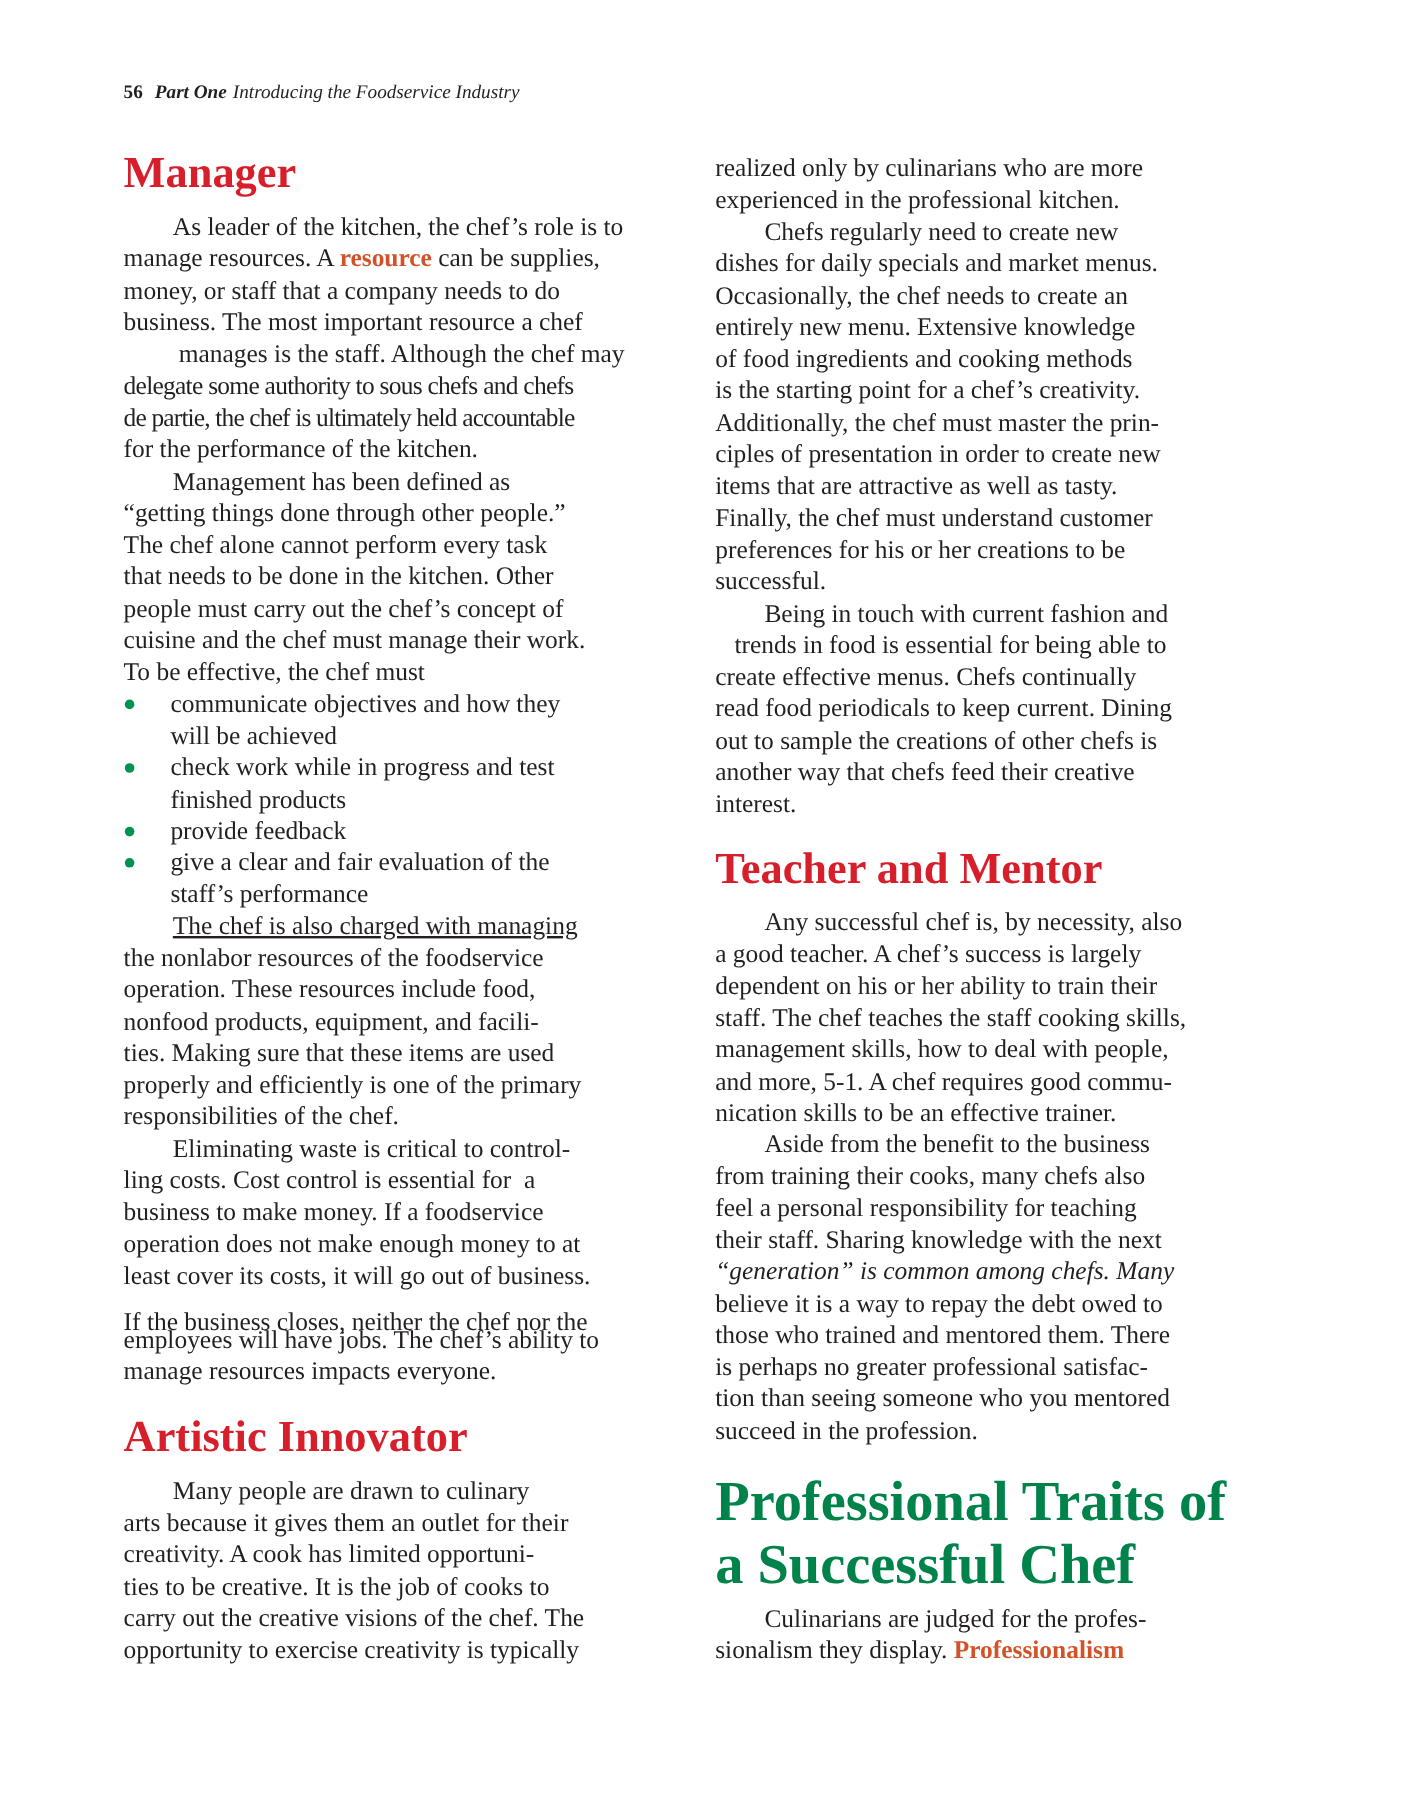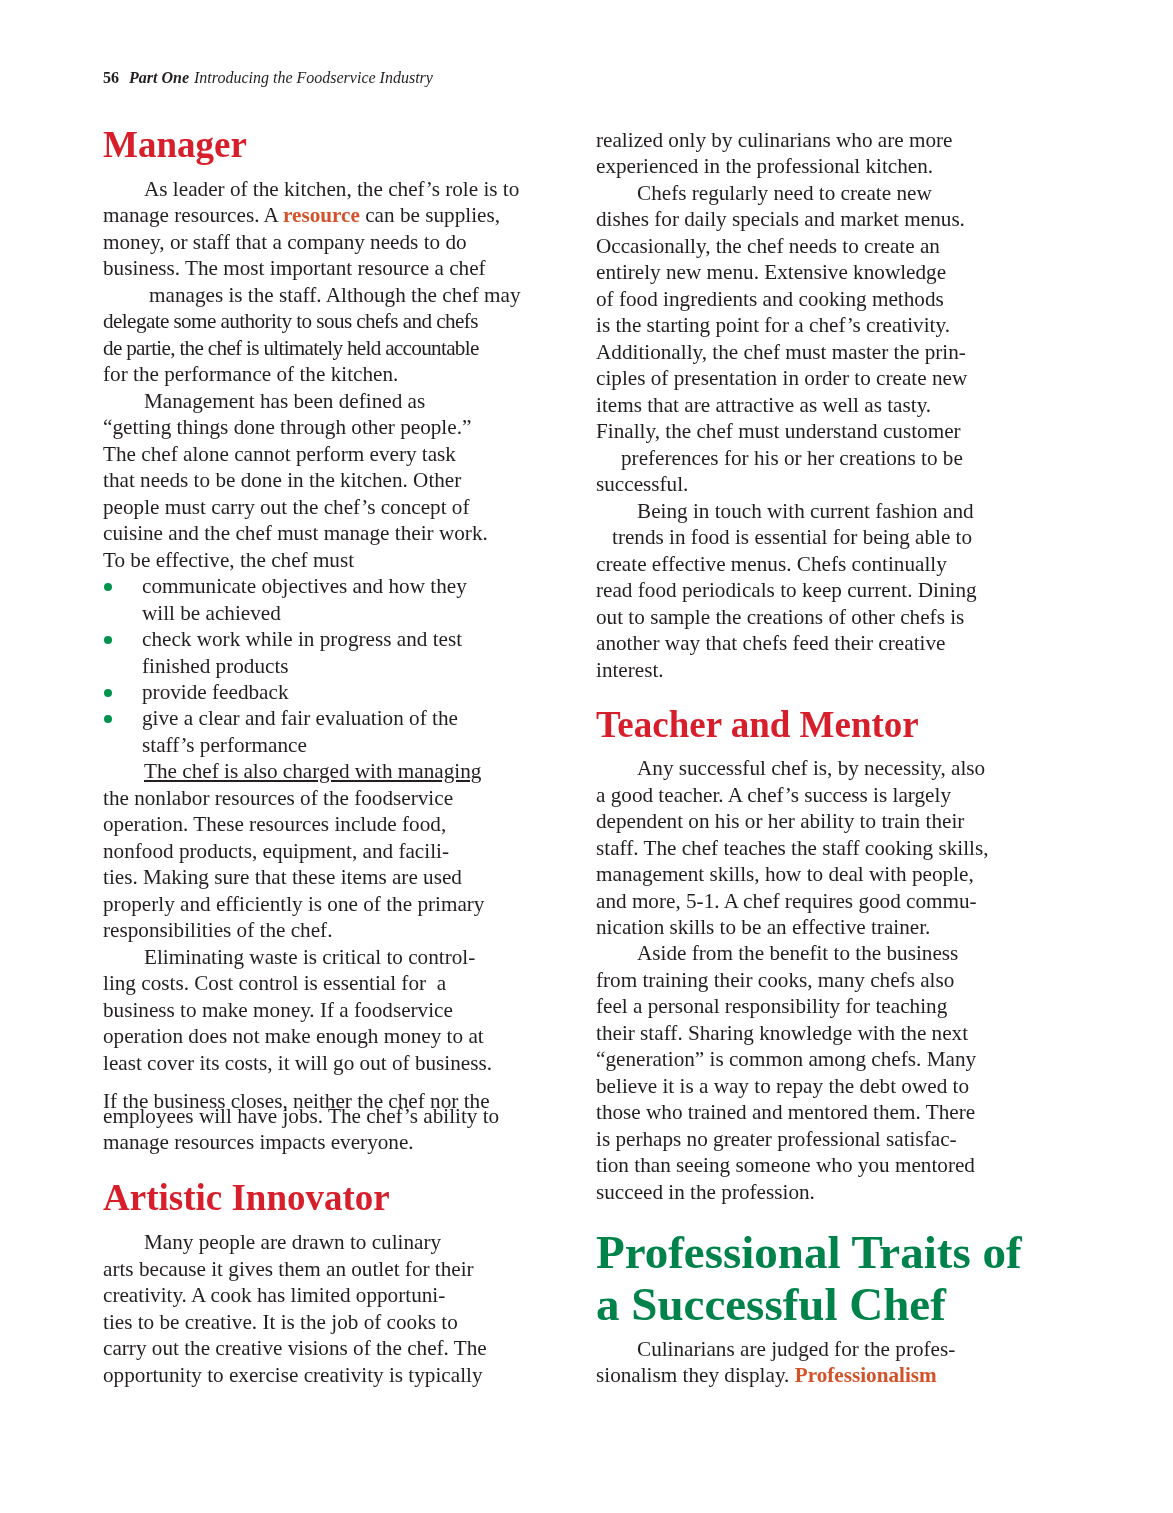--- a/index.html
+++ b/index.html
@@ -103,21 +103,21 @@
     <div class="line indent" style="top:180px;">Chefs regularly need to create new</div>
     <div class="line" style="top:206px;">dishes for daily specials and market menus.</div>
     <div class="line" style="top:233px;">Occasionally, the chef needs to create an</div>
     <div class="line" style="top:259px;">entirely new menu. Extensive knowledge</div>
     <div class="line" style="top:286px;">of food ingredients and cooking methods</div>
     <div class="line" style="top:312px;">is the starting point for a chef’s creativity.</div>
     <div class="line" style="top:339px;">Additionally, the chef must master the prin-</div>
     <div class="line" style="top:365px;">ciples of presentation in order to create new</div>
     <div class="line" style="top:392px;">items that are attractive as well as tasty.</div>
     <div class="line" style="top:418px;">Finally, the chef must understand customer</div>
-    <div class="line" style="top:445px;margin-left:25px;">preferences for his or her creations to be</div>
+    <div class="line" style="top:445px;">preferences for his or her creations to be</div>
     <div class="line" style="top:471px;">successful.</div>
 
     <div class="line indent" style="top:498px;">Being in touch with current fashion and</div>
     <div class="line" style="top:524px;margin-left:16px;">trends in food is essential for being able to</div>
     <div class="line" style="top:551px;">create effective menus. Chefs continually</div>
     <div class="line" style="top:577px;">read food periodicals to keep current. Dining</div>
     <div class="line" style="top:604px;">out to sample the creations of other chefs is</div>
     <div class="line" style="top:630px;">another way that chefs feed their creative</div>
     <div class="line" style="top:657px;">interest.</div>
 
@@ -128,21 +128,21 @@
     <div class="line" style="top:808px;">dependent on his or her ability to train their</div>
     <div class="line" style="top:835px;">staff. The chef teaches the staff cooking skills,</div>
     <div class="line" style="top:861px;">management skills, how to deal with people,</div>
     <div class="line" style="top:888px;">and more, 5-1. A chef requires good commu-</div>
     <div class="line" style="top:914px;">nication skills to be an effective trainer.</div>
 
     <div class="line indent" style="top:940px;">Aside from the benefit to the business</div>
     <div class="line" style="top:967px;">from training their cooks, many chefs also</div>
     <div class="line" style="top:993px;">feel a personal responsibility for teaching</div>
     <div class="line" style="top:1020px;">their staff. Sharing knowledge with the next</div>
-    <div class="line" style="top:1046px;">“generation” is common among chefs. Many</div>
+    <div class="line" style="top:1046px;font-style:italic;">“generation” is common among chefs. Many</div>
     <div class="line" style="top:1073px;">believe it is a way to repay the debt owed to</div>
     <div class="line" style="top:1099px;">those who trained and mentored them. There</div>
     <div class="line" style="top:1126px;">is perhaps no greater professional satisfac-</div>
     <div class="line" style="top:1152px;">tion than seeing someone who you mentored</div>
     <div class="line" style="top:1179px;">succeed in the profession.</div>
 
     <div class="h1" style="top:1227px;">Professional Traits of</div>
     <div class="h1" style="top:1279px;">a Successful Chef</div>
 
     <div class="line indent" style="top:1336px;">Culinarians are judged for the profes-</div>

